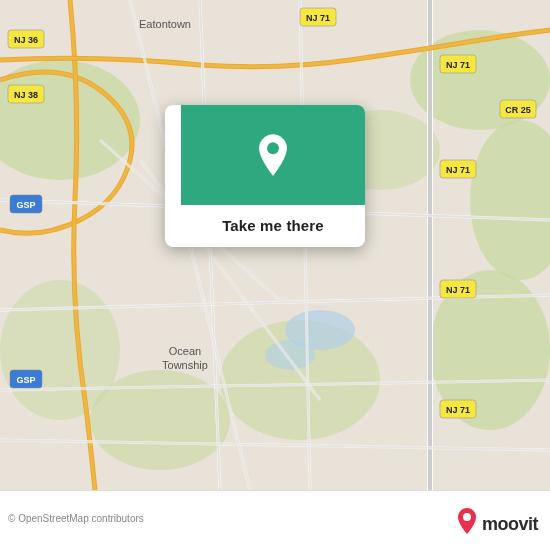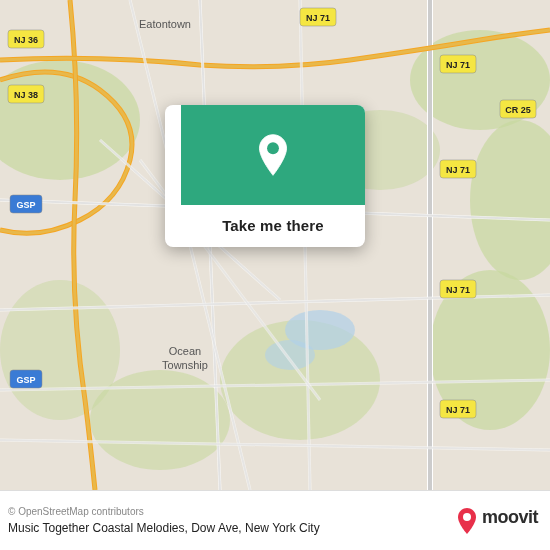--- a/index.html
+++ b/index.html
@@ -76,42 +76,42 @@
       background: white;
       border-top: 1px solid #ddd;
       display: flex;
       align-items: center;
       justify-content: space-between;
       padding: 0 12px 0 8px;
     }
 
     .bottom-left {
       display: flex;
-      flex-direction: column;
+      flex-direction: row;
     }
 
     .copyright-text {
       font-size: 10px;
       color: #888;
       margin-bottom: 4px;
     }
 
     .location-text {
       font-size: 12px;
       color: #222;
       font-weight: 400;
       max-width: 420px;
       white-space: nowrap;
       overflow: hidden;
       text-overflow: ellipsis;
     }
 
     .moovit-logo {
       display: flex;
-      align-items: flex-start;
+      align-items: flex-end;
       gap: 4px;
       flex-shrink: 0;
     }
 
     .moovit-pin {
       width: 22px;
       height: 28px;
     }
 
     .moovit-text {
@@ -228,21 +228,20 @@
     <div class="popup-bottom">
       <button class="popup-button">Take me there</button>
     </div>
 
   </div>
 </div>
 
 <div id="bottom-bar">
   <div class="bottom-left">
     <span class="copyright-text">© OpenStreetMap contributors</span>
-    <span class="location-text">Music Together Coastal Melodies, Dow Ave, New York City</span>
   </div>
   <div class="moovit-logo">
 
     <svg class="moovit-pin" viewBox="0 0 22 28" xmlns="http://www.w3.org/2000/svg">
       <path d="M11 1C6.03 1 2 5.03 2 10C2 17 11 27 11 27C11 27 20 17 20 10C20 5.03 15.97 1 11 1Z" fill="#e8304a"></path>
       <circle cx="11" cy="10" r="4" fill="white"></circle>
     </svg>
     <span class="moovit-text">moovit</span>
   </div>
 </div>

